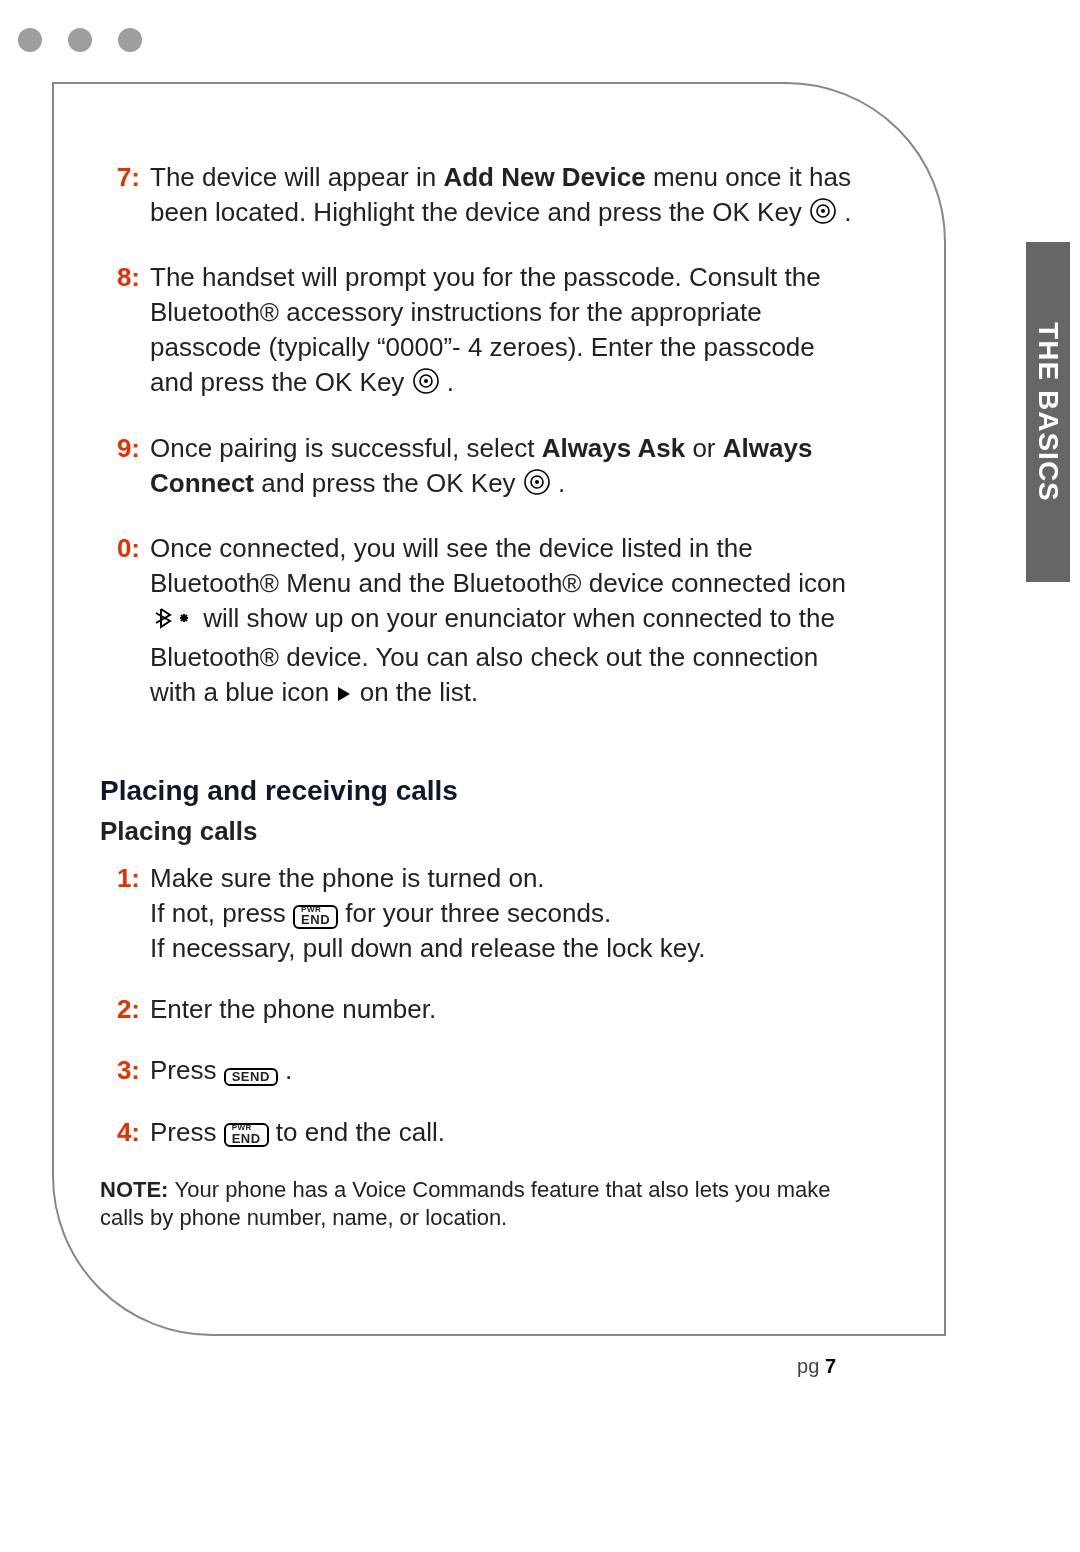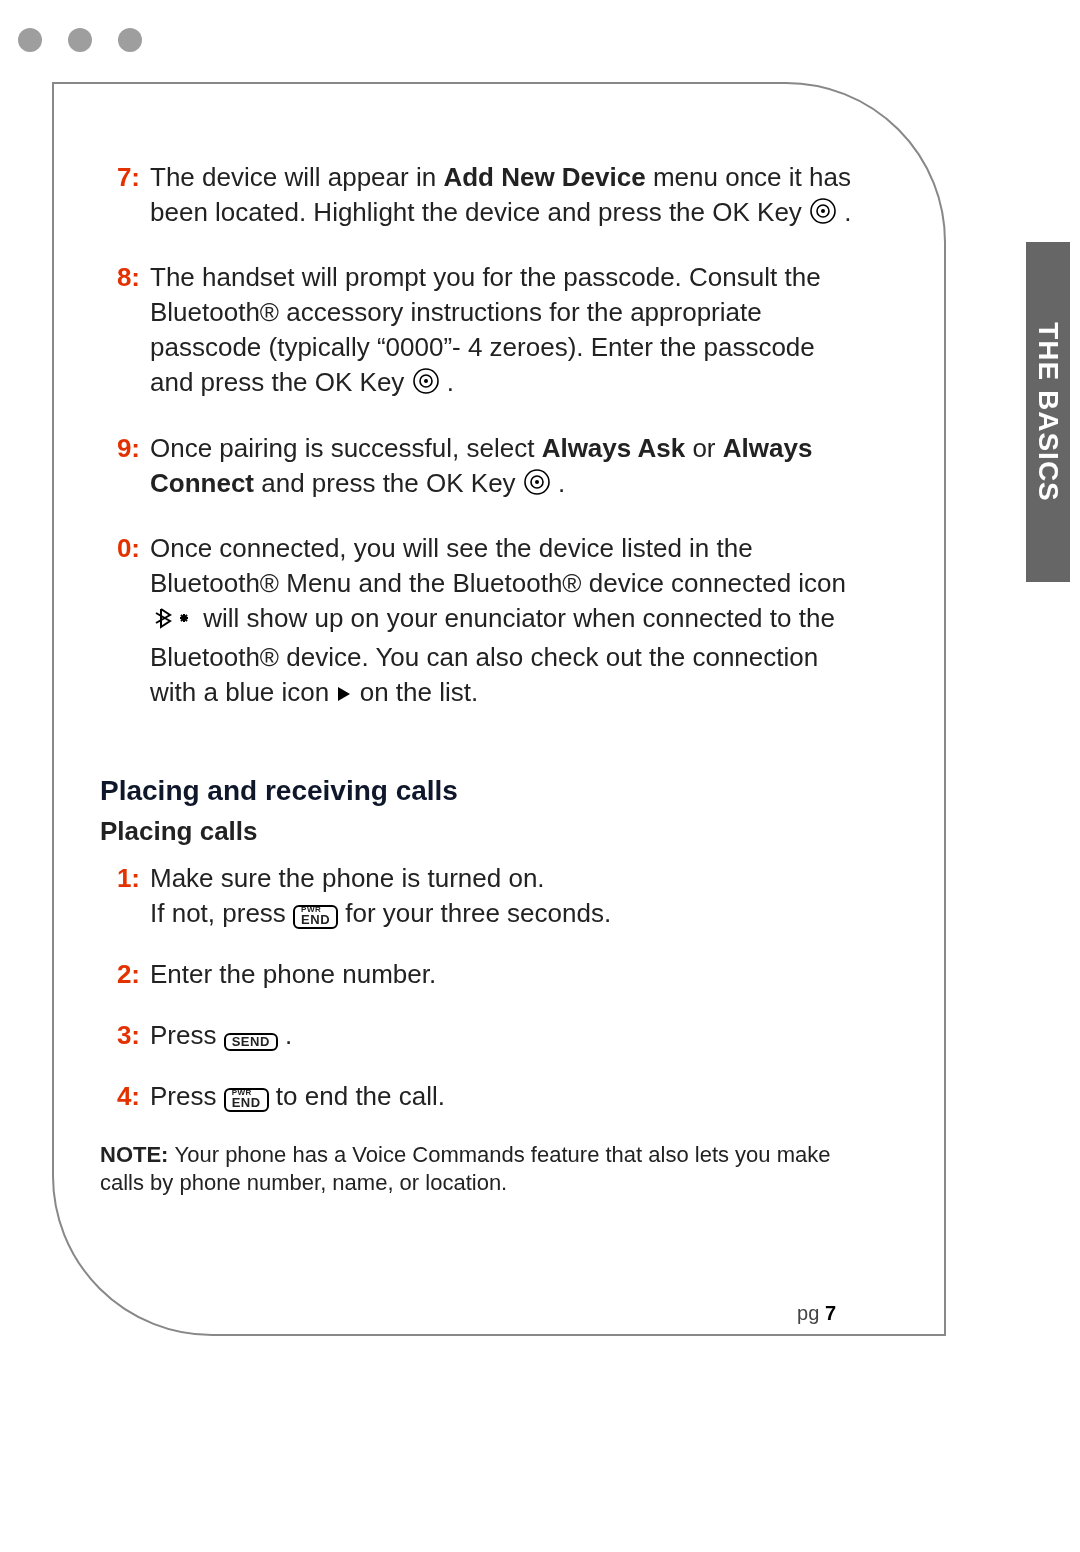--- a/index.html
+++ b/index.html
@@ -24,21 +24,21 @@
   .ok svg{width:28px;height:28px;}
   .keycap{display:inline-block;border:2px solid #000;border-radius:6px;padding:0 6px;font-size:13px;font-weight:700;line-height:1.05;text-align:left;vertical-align:-2px;letter-spacing:0.5px;}
   .keycap .tiny{font-size:8px;display:block;line-height:0.8;}
   .bt{display:inline-block;vertical-align:-4px;}
   .bt svg{width:46px;height:26px;}
   .tri{display:inline-block;vertical-align:-2px;}
   .tri svg{width:16px;height:18px;}
   
   .tab{position:absolute;right:10px;top:242px;width:44px;height:340px;background:#666;color:#fff;}
   .tab span{position:absolute;left:50%;top:50%;transform:translate(-50%,-50%) rotate(90deg);transform-origin:center;white-space:nowrap;font-weight:800;font-size:28px;letter-spacing:1px;font-family:"Arial Black",Arial,sans-serif;}
-  .pgnum{position:absolute;right:24px;top:1140px;font-size:20px;color:#444;}
+  .pgnum{position:absolute;right:24px;top:1193px;font-size:20px;color:#444;}
   .pgnum b{font-weight:700;color:#000;}
 </style>
 </head>
 <body>
 
 <div class="page">
   <div class="dot d1"></div>
   <div class="dot d2"></div>
   <div class="dot d3"></div>
 
@@ -96,20 +96,21 @@
     </div>
 
     <div class="section-title">Placing and receiving calls</div>
     <div class="sub-title">Placing calls</div>
 
     <div class="step">
       <div class="num">1:</div>
       <div class="txt">
         <span>Make sure the phone is turned on.</span><br>
         <span>If not, press </span><span class="keycap"><span class="tiny">PWR</span><span>END</span></span><span> for your three seconds.</span><br>
+        <span>If necessary, pull down and release the lock key.</span>
       </div>
     </div>
 
     <div class="step">
       <div class="num">2:</div>
       <div class="txt">
         <span>Enter the phone number.</span>
       </div>
     </div>
 

